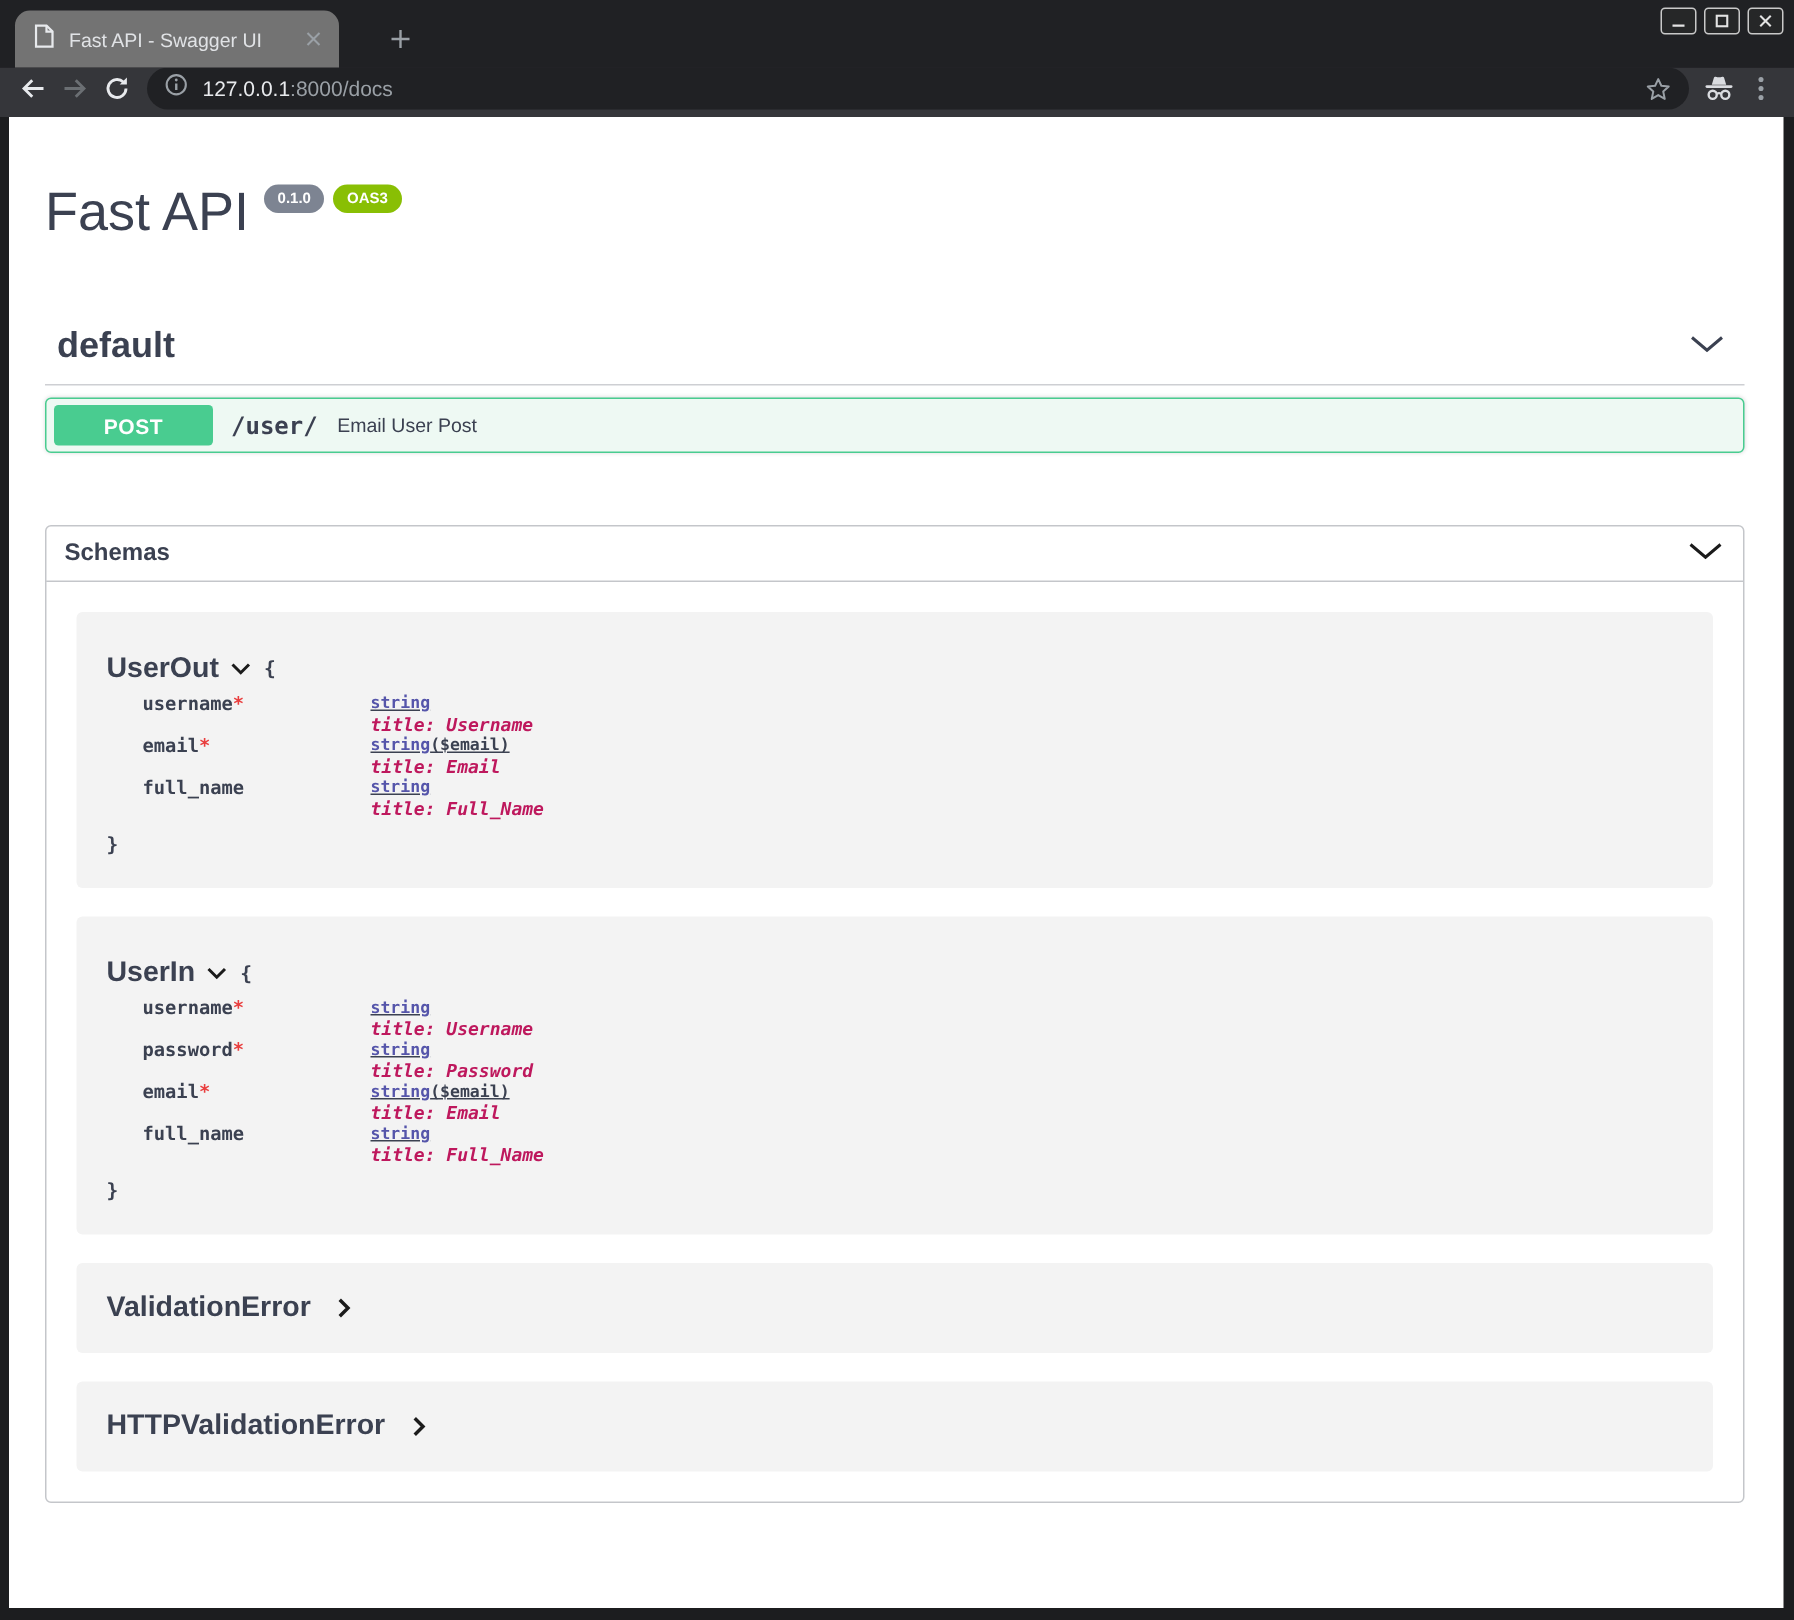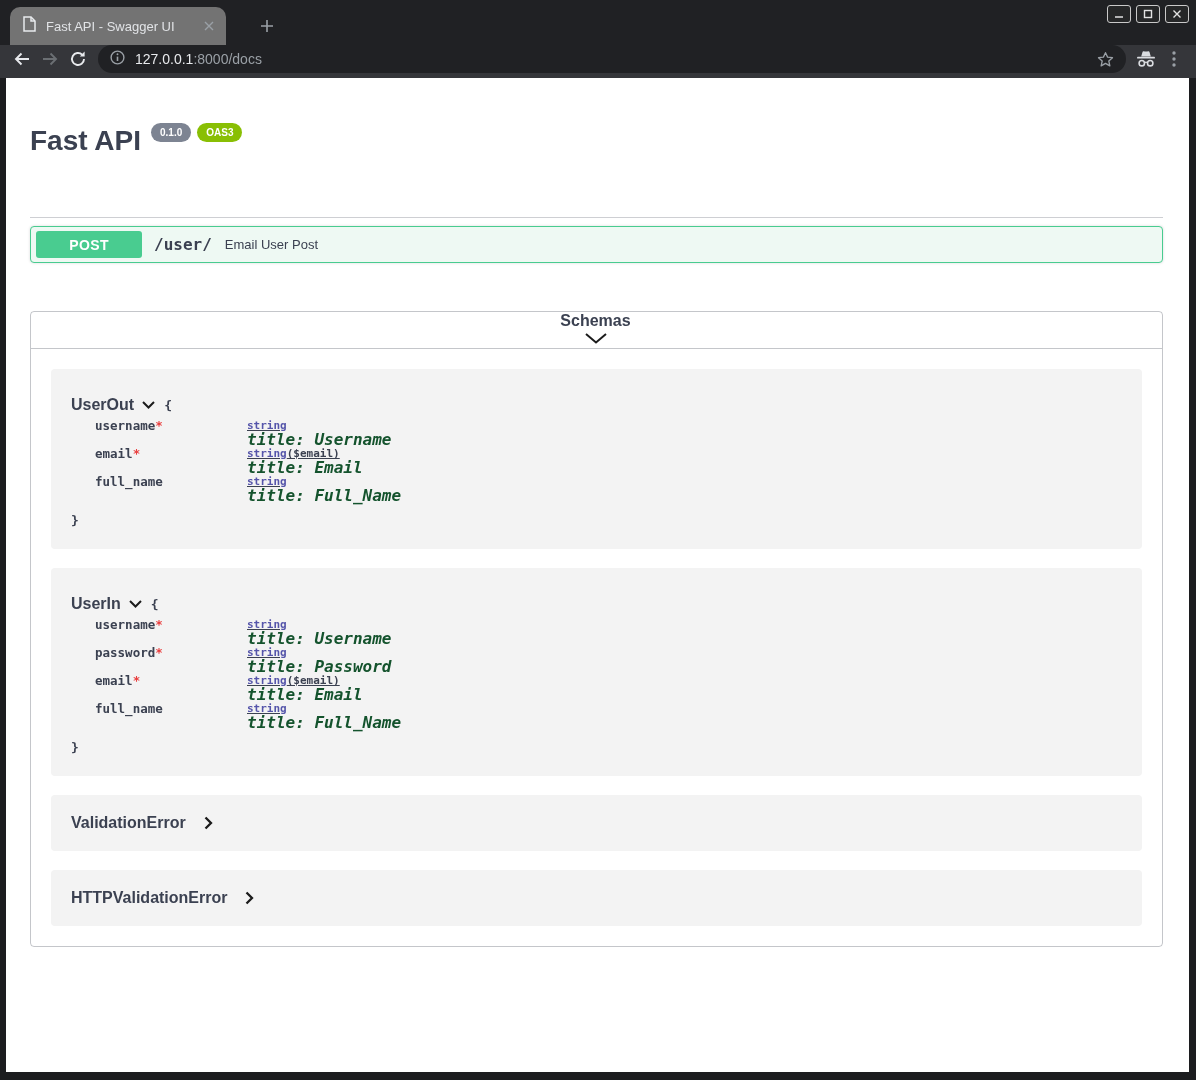--- a/index.html
+++ b/index.html
@@ -32,21 +32,21 @@
     display: flex; align-items: center; padding: 0 12px; margin: 0 6px;
   }
   .url { font-size: 14px; color: #e8eaed; margin-left: 10px; white-space: nowrap; }
   .url .dim { color: #9aa0a6; }
   .star-wrap { margin-left: auto; display: flex; align-items: center; }
 
   
   .content { flex: 1; background: #ffffff; margin: 0 7px 8px 6px; overflow: hidden; }
   .swagger { padding: 42px 26px 0 24px; color: #3b4151; }
 
-  .info-title { font-size: 28px; font-weight: 700; color: #3b4151; line-height: 42px; }
+  .info-title { font-size: 36px; font-weight: 400; color: #3b4151; line-height: 42px; }
   .badge { display: inline-block; font-size: 10px; font-weight: 700; color: #fff; padding: 4px 9px; border-radius: 13px; vertical-align: top; margin-top: 3px; }
   .badge.version { background: #7d8492; margin-left: 10px; }
   .badge.oas { background: #89bf04; margin-left: 6px; }
   .spec-link { color: #4990e2; font-size: 13px; text-decoration: none; display: inline-block; margin-top: 5px; cursor: pointer; }
 
   .tag-section { margin-top: 55px; }
   .tag-header { display: flex; align-items: center; justify-content: space-between; padding: 0 14px 0 8px; cursor: pointer; }
   .tag-name { font-size: 24px; font-weight: 600; color: #3b4151; }
   .tag-divider { border-bottom: 1px solid rgba(59,65,81,.25); margin-top: 11px; }
 
@@ -57,42 +57,42 @@
   }
   .method-badge {
     background: #49cc90; color: #fff; font-weight: 700; font-size: 14px;
     border-radius: 3px; width: 106px; height: 27px; letter-spacing: .4px;
     display: flex; align-items: center; justify-content: center;
   }
   .op-path { font-family: "DejaVu Sans Mono", monospace; font-weight: 700; font-size: 16px; color: #3b4151; margin-left: 12px; }
   .op-summary { font-size: 13px; color: #3b4151; margin-left: 13px; }
 
   .models-section { margin-top: 48px; border: 1px solid rgba(59,65,81,.3); border-radius: 4px; margin-bottom: 40px; }
-  .models-header { height: 37px; border-bottom: 1px solid rgba(59,65,81,.3); display: flex; align-items: center; justify-content: space-between; padding: 0 14px 0 12px; cursor: pointer; flex-direction: column; }
+  .models-header { height: 37px; border-bottom: 1px solid rgba(59,65,81,.3); display: flex; align-items: center; justify-content: space-between; padding: 0 14px 0 12px; cursor: pointer; }
   .models-heading { font-size: 16px; font-weight: 700; color: #3b4151; }
   .models-body { padding: 20px; }
 
   .model-card { background: #f3f3f3; border-radius: 4px; padding: 27px 20px 20px 20px; margin-bottom: 19px; }
   .model-card:last-child { margin-bottom: 0; }
   .model-card.collapsed { padding: 19px 20px; }
   .model-head { display: flex; align-items: center; }
-  .model-title { font-size: 16px; font-weight: 700; color: #3b4151; }
+  .model-title { font-size: 19px; font-weight: 700; color: #3b4151; }
   .model-chevron { margin-left: 8px; display: flex; align-items: center; }
   .model-chevron.right { margin-left: 18px; }
   .brace { font-family: "DejaVu Sans Mono", monospace; font-size: 13px; font-weight: 700; color: #3b4151; }
   .model-head .brace { margin-left: 9px; }
   .props { margin: 5px 0 5px 24px; }
   .prop-row { display: flex; }
   .prop-name { width: 152px; flex: none; font-family: "DejaVu Sans Mono", monospace; font-size: 12.5px; font-weight: 700; color: #3b4151; line-height: 14px; }
   .req-star { color: #e93e3e; }
   .prop-val { line-height: 14px; }
   .prop-type-line { font-family: "DejaVu Sans Mono", monospace; font-size: 11px; font-weight: 700; line-height: 14px; text-decoration: underline; }
   .prop-type { color: #5555aa; }
   .prop-format { color: #3b4151; }
-  .prop-title { font-family: "DejaVu Sans Mono", monospace; font-size: 16px; font-weight: 700; font-style: italic; color: #14532d; line-height: 14px; }
+  .prop-title { font-family: "DejaVu Sans Mono", monospace; font-size: 12px; font-weight: 700; font-style: italic; color: #be185d; line-height: 14px; }
   .close-brace { display: inline-block; margin-top: 5px; }
 </style>
 </head>
 <body>
 
 <div class="browser-window">
 
   <div class="titlebar">
     <div class="tab">
       <span>
@@ -183,20 +183,28 @@
   </div>
 
   <div class="content">
     <div class="swagger">
 
       <div>
         <span class="info-title">Fast API</span><span class="badge version">0.1.0</span><span class="badge oas">OAS3</span>
       </div>
 
       <div class="tag-section">
+        <div class="tag-header">
+          <span class="tag-name">default</span>
+          <span>
+            <svg width="22" height="11" viewBox="0 0 22 11">
+                <path d="M1 1 L11 9.5 L21 1" fill="none" stroke="#3b4151" stroke-width="2"></path>
+              </svg>
+          </span>
+        </div>
         <div class="tag-divider"></div>
 
         <div class="opblock">
           <span class="method-badge">POST</span>
           <span class="op-path">/user/</span>
           <span class="op-summary">Email User Post</span>
         </div>
       </div>
 
       <div class="models-section">

